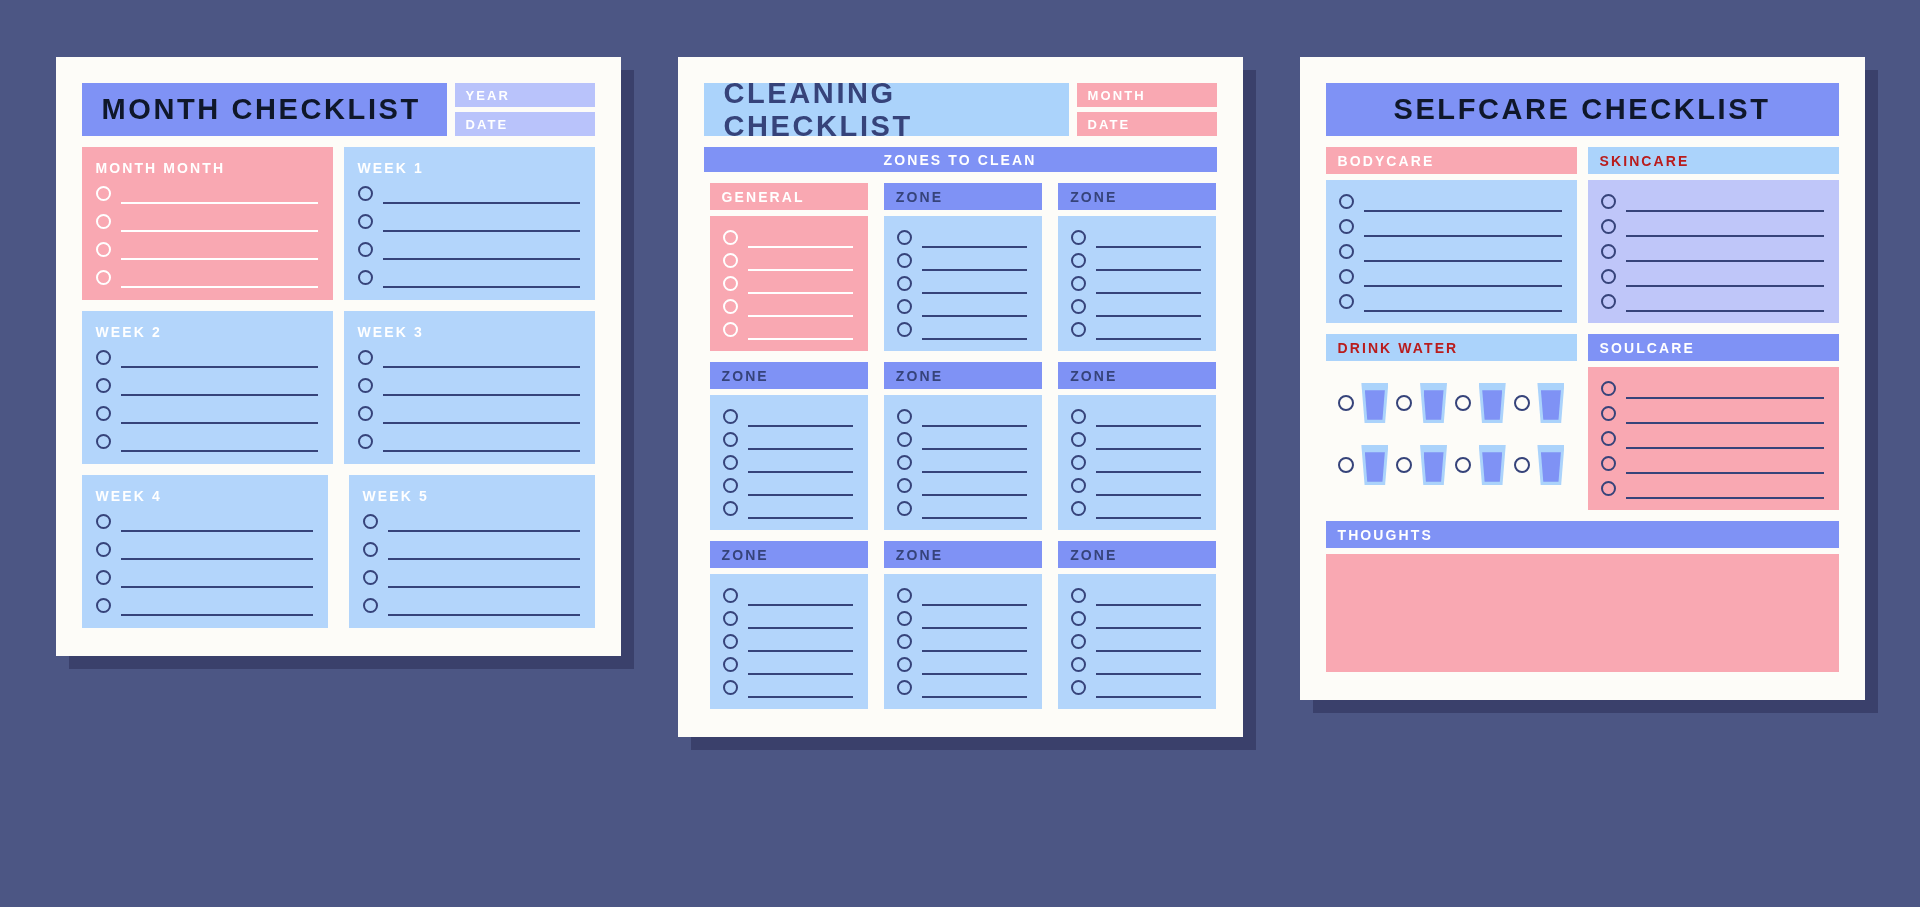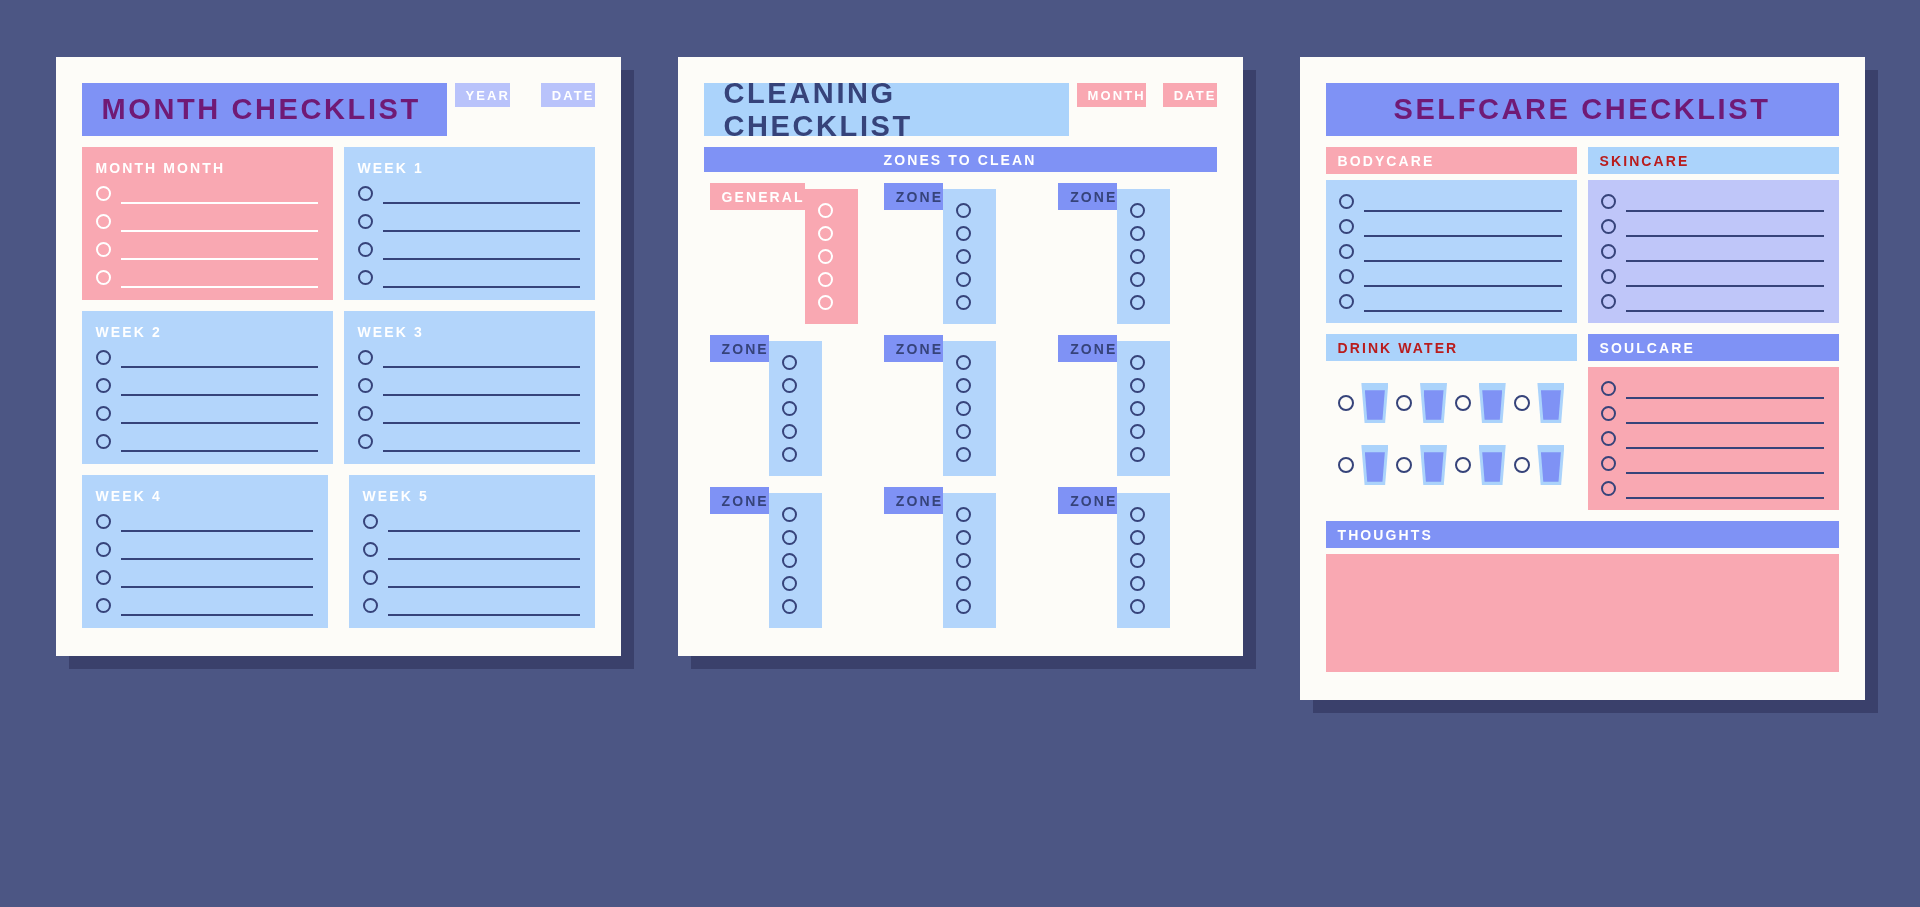--- a/index.html
+++ b/index.html
@@ -44,27 +44,28 @@
   .title-bar {
     flex: 1;
     height: 53px;
     display: flex;
     align-items: center;
     padding: 0 20px;
     font-size: 29px;
     letter-spacing: 2.6px;
     font-weight: 700;
   }
-  .title-bar.periwinkle { background: #7f92f5; color: #701a75; }
+  .title-bar.periwinkle { background: #7f92f5; color: #0f172a; }
   .title-bar.lightblue  { background: #abd3fb; color: #36437a; }
   .title-bar.center     { justify-content: center; }
 
   .meta-col {
     width: 140px;
     display: flex;
+    flex-direction: column;
     justify-content: space-between;
   }
   .meta-bar {
     height: 24px;
     display: flex;
     align-items: center;
     padding-left: 11px;
     font-size: 13px;
     letter-spacing: 2.1px;
     font-weight: 700;
@@ -147,21 +148,21 @@
   .block.pink      { background: #f9a8b2; }
   .block.lightblue { background: #b3d5fb; }
   .block .row + .row { margin-top: 13px; }
 
   
   .zgrid {
     display: grid;
     grid-template-columns: repeat(3, 1fr);
     gap: 10px;
   }
-  .zcell { display: flex; flex-direction: row; padding-left: 6px; }
+  .zcell { display: flex; flex-direction: column; padding-left: 6px; }
   .zcell .panel { margin-top: 6px; }
   .zcell .row + .row { margin-top: 8px; }
   .zone-block-gap { margin-top: 11px; }
 
   
   .c3grid {
     display: grid;
     grid-template-columns: 1fr 1fr;
     gap: 11px;
     margin-top: 11px;

